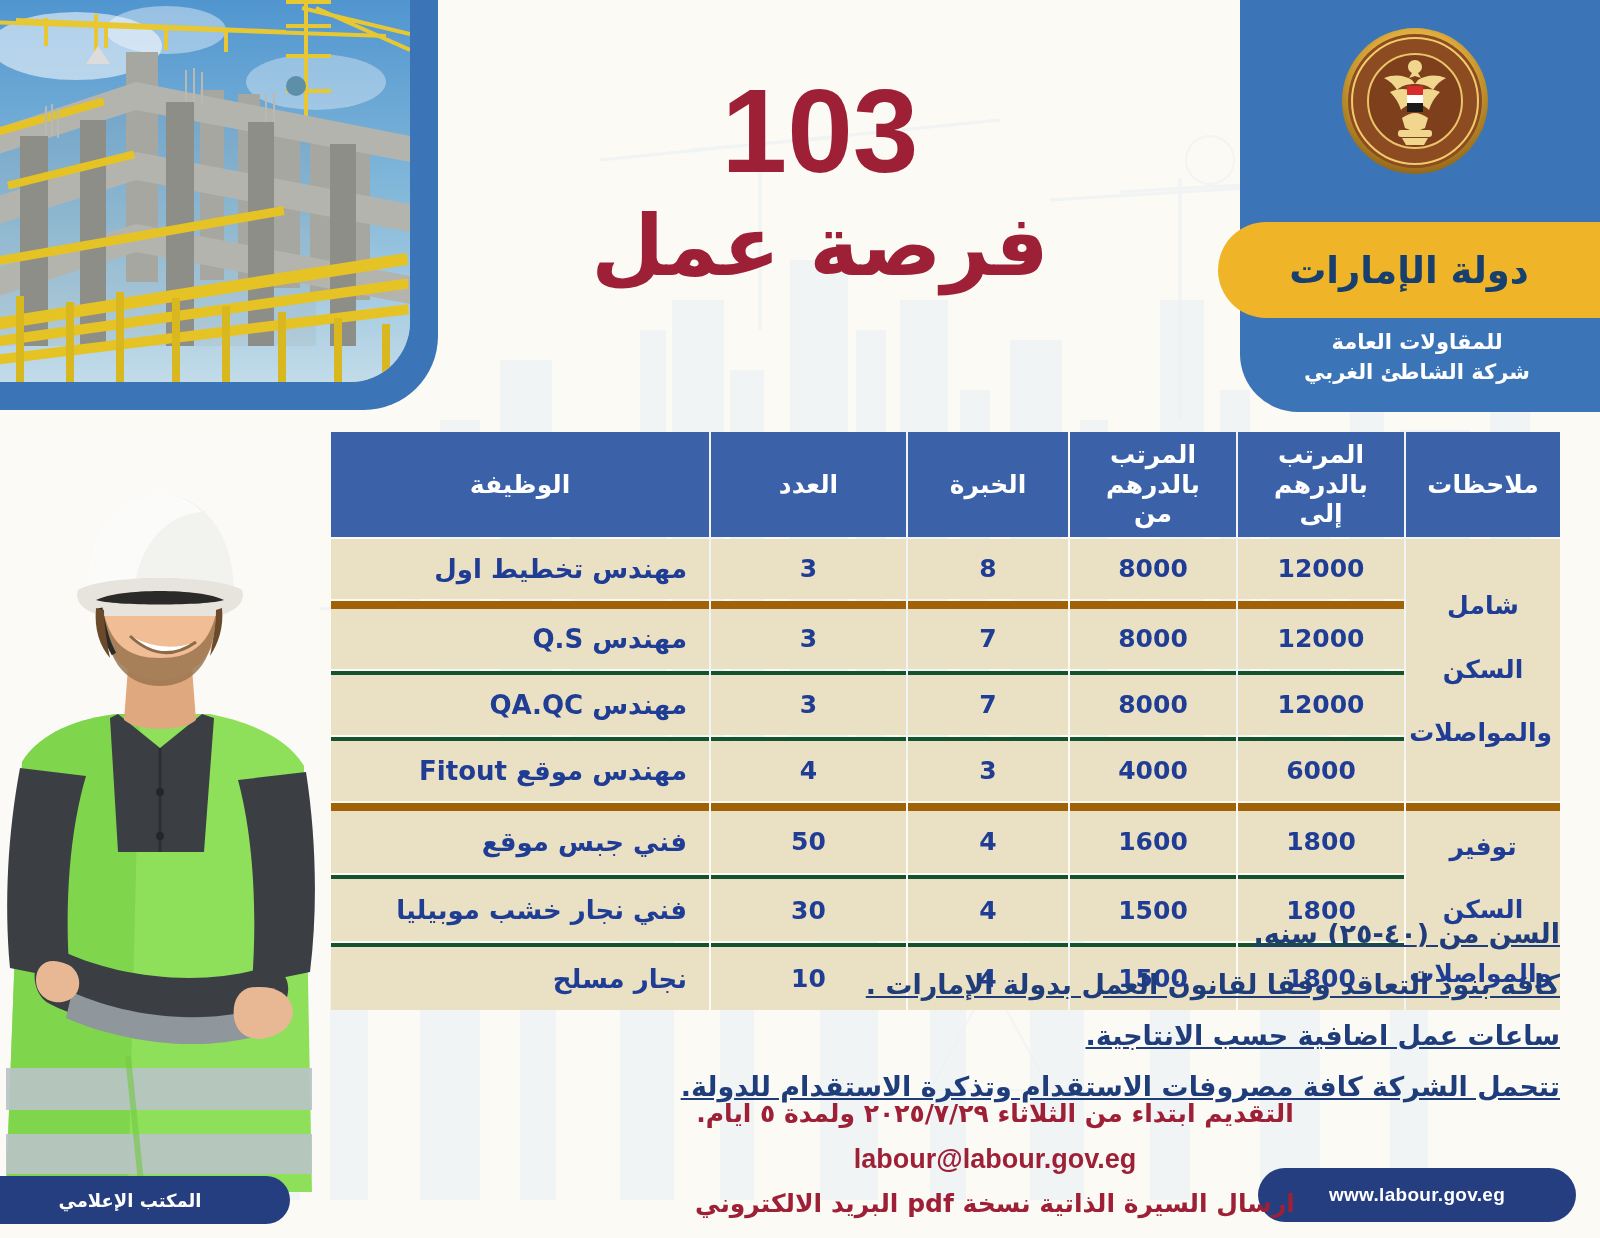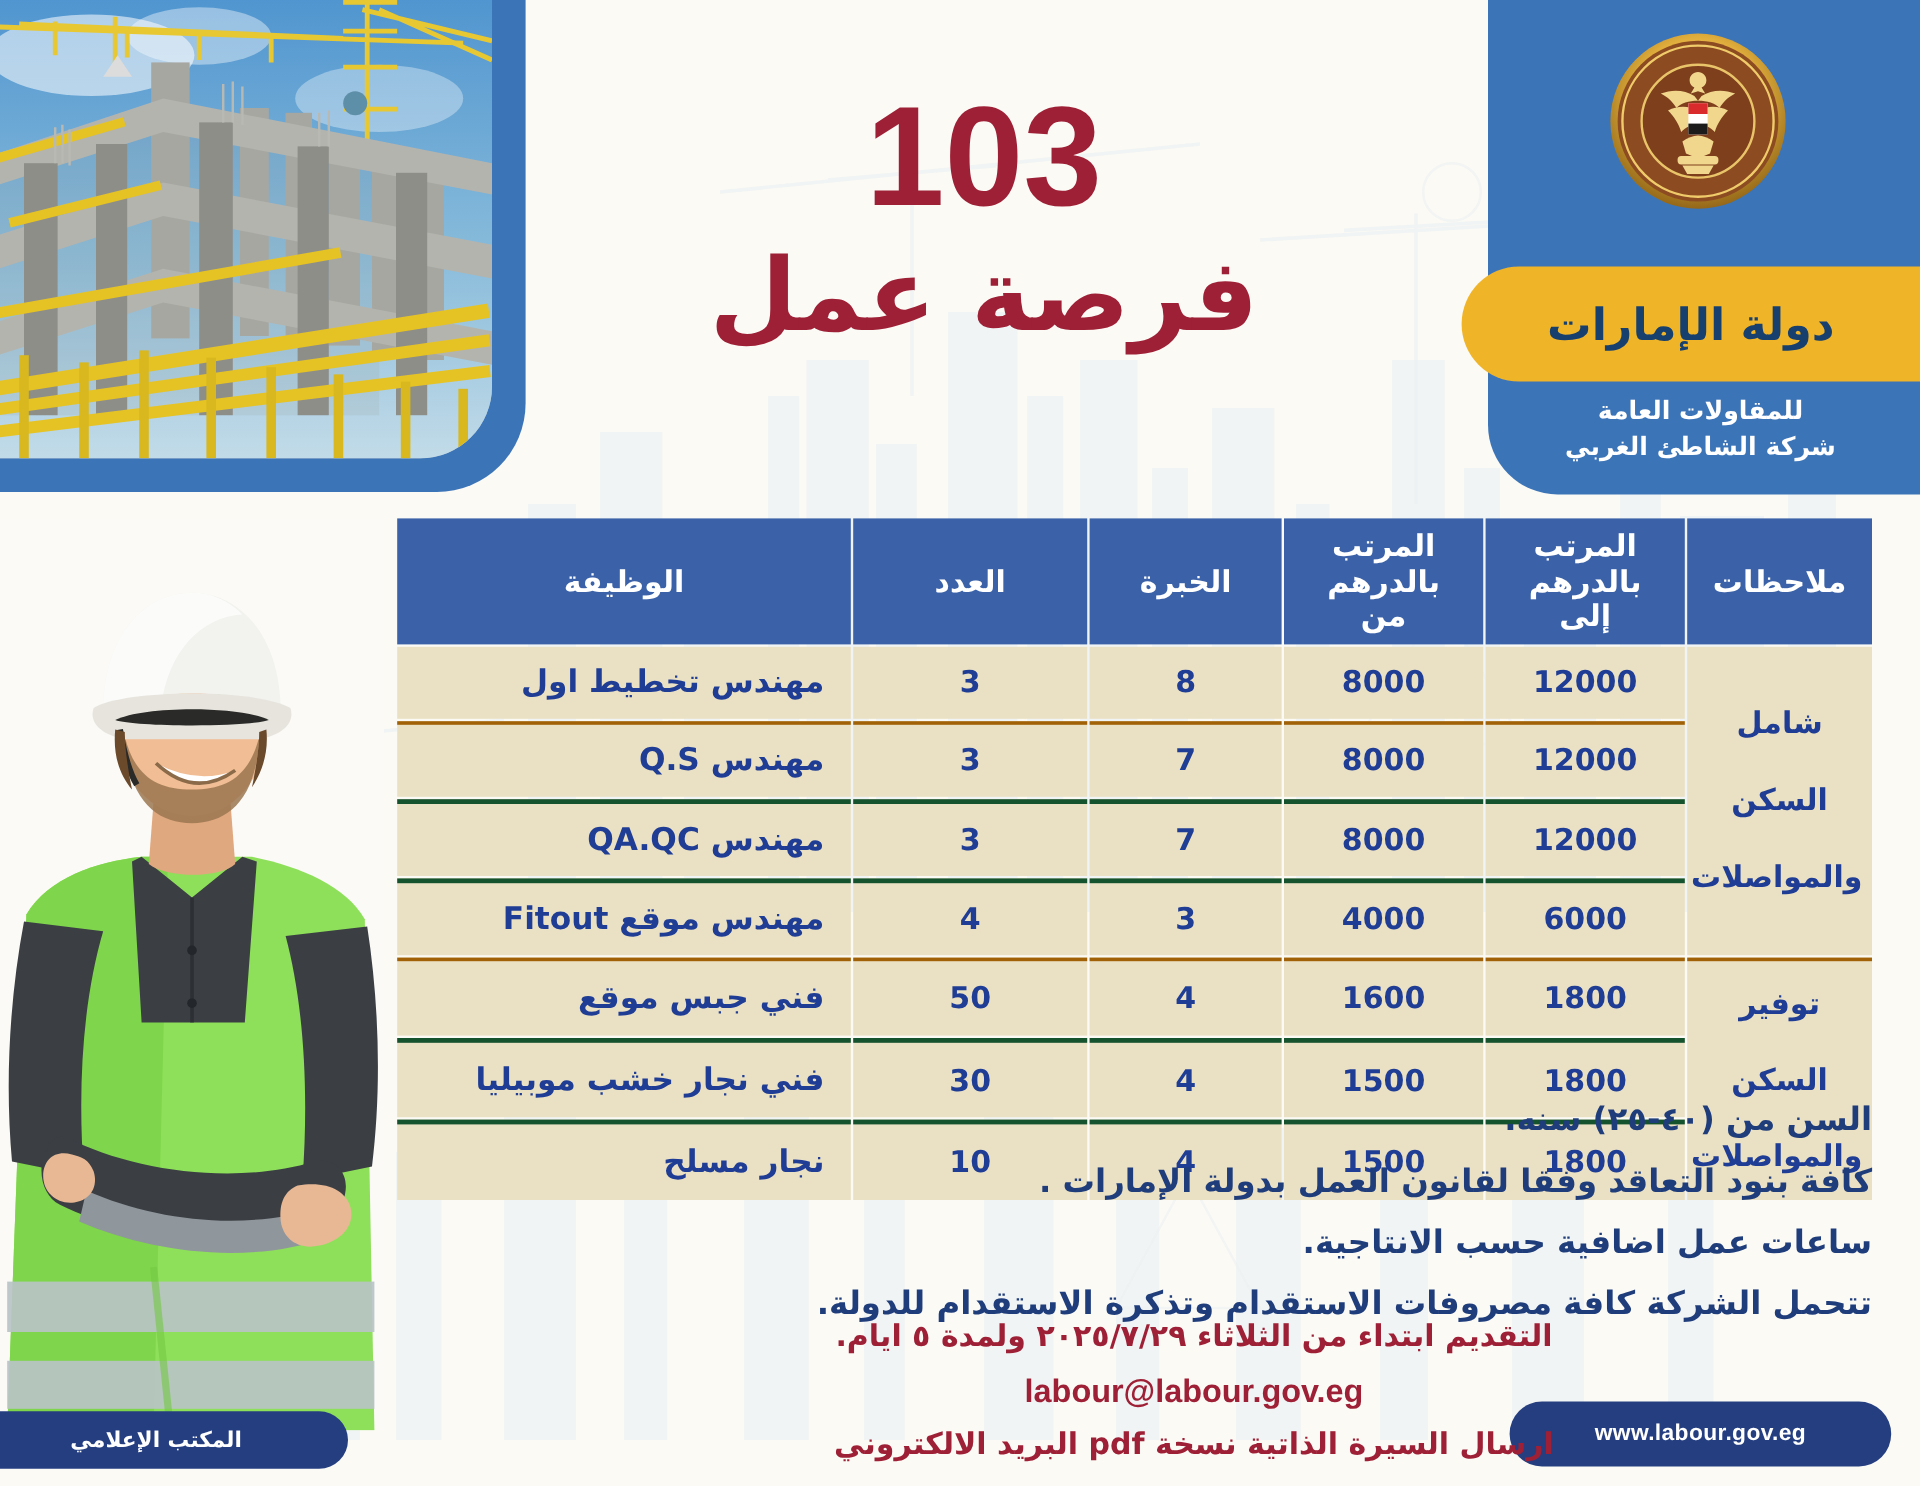--- a/index.html
+++ b/index.html
@@ -94,33 +94,33 @@
     background:#3b62a8;color:#ffffff;font-size:25px;font-weight:bold;
     padding:8px 20px;line-height:1.18;text-align:center;vertical-align:middle;height:78px;
   }
   table.jobs td{
     background:#eae0c4;color:#1f3d94;font-size:25px;font-weight:bold;
     text-align:center;vertical-align:middle;height:52px;padding:4px 8px;
     border-top:4px solid #14532d;
   }
   table.jobs td.role{text-align:right;padding-right:22px;font-size:26px;}
   table.jobs td.notes{font-size:25px;line-height:2.55;border-top:3px solid #1a1a1a;}
-  table.jobs tr.sep td{border-top:3px solid #a16207;}
+  table.jobs tr.sep td{border-top:8px solid #a16207;}
   table.jobs tr.first td{border-top:none;}
   col.c-notes{width:154px;}
   col.c-salto{width:166px;}
   col.c-salfrom{width:166px;}
   col.c-exp{width:160px;}
   col.c-count{width:195px;}
   col.c-role{width:378px;}
 
   
   .notes-block{
     position:absolute;left:560px;top:920px;width:1000px;text-align:right;
-    color:#1f3d7a;font-size:27px;font-weight:bold;line-height:1.0;
+    color:#1f3d7a;font-size:27px;font-weight:bold;line-height:1.0;text-decoration:underline;
   }
   .notes-block p{margin:0 0 24px 0;}
 
   .apply-block{
     position:absolute;left:430px;top:1096px;width:1130px;text-align:center;
     color:#9e2036;font-size:25px;font-weight:bold;line-height:1.42;
   }
   .apply-block p{margin:0 0 8px 0;}
   .apply-block .mail{
     font-family:"Liberation Sans","DejaVu Sans",sans-serif;direction:ltr;

